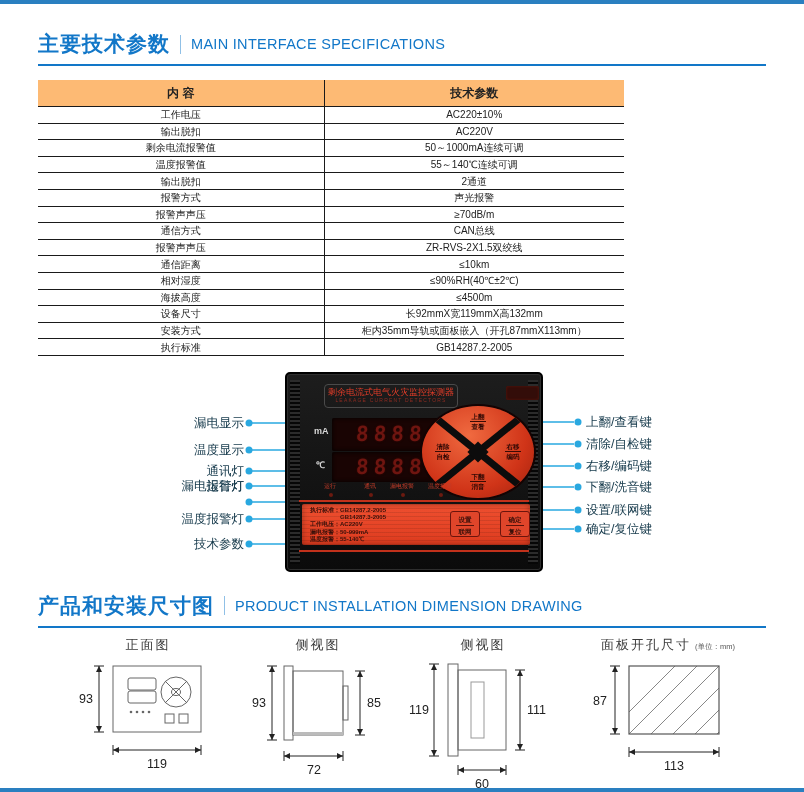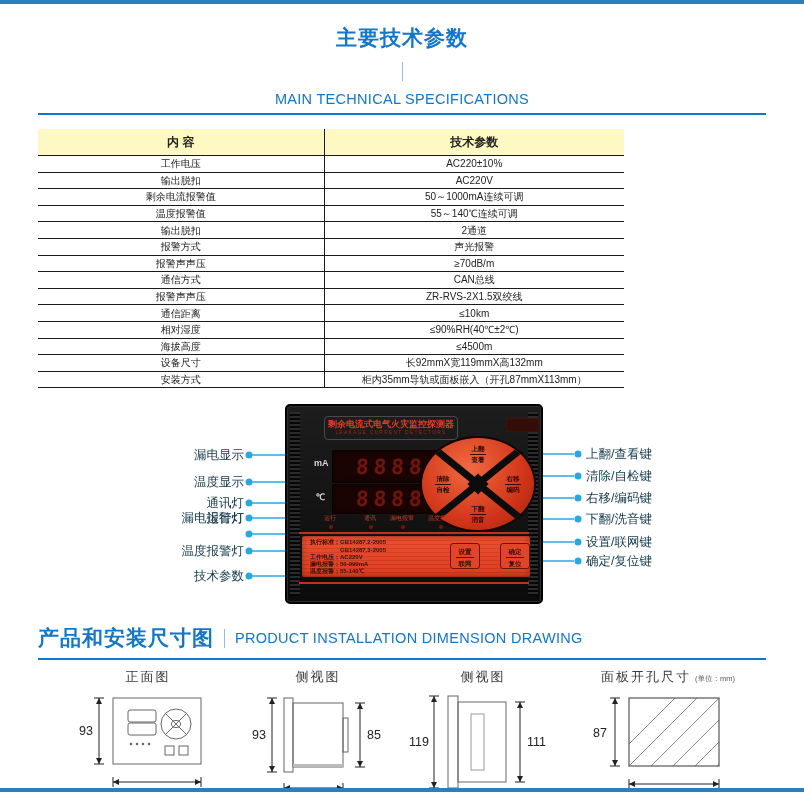--- a/index.html
+++ b/index.html
@@ -16,39 +16,39 @@
   .sec-zh{font-size:21px;font-weight:bold;color:#1277c8;letter-spacing:1px;}
   .sec-sep{width:1px;height:19px;background:#90c0e6;}
   .sec-en{font-size:14.5px;color:#1277c8;letter-spacing:.3px;}
 
   
   table.spec{border-collapse:collapse;width:586px;margin-top:14px;table-layout:fixed;}
   table.spec th,table.spec td{
     text-align:center;font-size:10px;padding:0;height:15.6px;line-height:13px;
     border-bottom:1px solid #1a1a1a;white-space:nowrap;overflow:hidden;
   }
-  table.spec th{background:#fef9c3;font-size:12px;font-weight:bold;height:26px;}
+  table.spec th{background:#fdba74;font-size:12px;font-weight:bold;height:26px;}
   table.spec th:first-child,table.spec td:first-child{border-right:1px solid #1a1a1a;}
 
   
   .diagram{position:relative;height:224px;margin-top:12px;}
   .callout{position:absolute;font-size:12.5px;color:#14384a;line-height:16px;white-space:nowrap;}
   .callout.l{right:522px;text-align:right;}
   .callout.r{left:548px;}
   .lines-svg{position:absolute;inset:0;pointer-events:none;}
 
   .device{position:absolute;left:247px;top:4px;width:258px;height:200px;
     background:linear-gradient(#1d1d1d,#0b0b0b);border:2px solid #000;border-radius:5px;
     box-shadow:inset 0 0 0 1px #2e2e2e;box-sizing:border-box;}
   .dev-fin{position:absolute;top:6px;bottom:6px;width:10px;
     background:repeating-linear-gradient(0deg,#060606 0 2px,#2b2b2b 2px 4px);}
   .dev-fin.fl{left:3px;} .dev-fin.fr{right:3px;}
   .dev-title{position:absolute;left:37px;top:10px;width:134px;height:24px;border:1px solid #4a4a4a;
     border-radius:4px;text-align:center;box-sizing:border-box;padding-top:2px;}
-  .dev-title-zh{font-size:9px;font-weight:bold;color:#e23c28;line-height:10px;white-space:nowrap;}
+  .dev-title-zh{font-size:9px;font-weight:normal;color:#e23c28;line-height:10px;white-space:nowrap;}
   .dev-title-en{font-size:5px;color:#8f2c22;letter-spacing:1.2px;line-height:7px;white-space:nowrap;}
   .dev-logo{position:absolute;left:219px;top:12px;width:33px;height:14px;background:#330d09;
     border-radius:2px;box-shadow:inset 0 0 3px #5a150c;}
   .dev-unit{position:absolute;color:#d8d8d8;font-weight:bold;}
   .u-ma{left:27px;top:52px;font-size:9px;}
   .u-c{left:29px;top:84px;font-size:9px;}
   .dev-disp{position:absolute;left:45px;width:118px;background:#190403;border-radius:2px;
     display:flex;align-items:center;justify-content:center;box-shadow:inset 0 0 4px #000;}
   .dev-disp.d1{top:44px;height:33px;}
   .dev-disp.d2{top:78px;height:30px;}
@@ -97,24 +97,24 @@
   .f1{left:30px;width:160px;} .f2{left:205px;width:150px;}
   .f3{left:365px;width:160px;} .f4{left:535px;width:190px;}
 </style>
 </head>
 <body>
 
 <div class="topbar"></div>
 
 <div class="content">
 
-  <div class="sec-head" style="margin-top:20px;flex-direction:column;">
+  <div class="sec-head" style="margin-top:26px;">
     <span class="sec-zh">主要技术参数</span>
     <span class="sec-sep"></span>
-    <span class="sec-en">MAIN TECHNICAL SPECIFICATIONS</span>
+    <span class="sec-en">MAIN INTERFACE SPECIFICATIONS</span>
   </div>
 
   <table class="spec">
     <colgroup>
         <col style="width:286px">
         <col style="width:300px">
       </colgroup>
     <tbody>
         <tr>
       <th>内 容</th>
@@ -168,20 +168,24 @@
           <td>海拔高度</td>
           <td>≤4500m</td>
         </tr>
     <tr>
           <td>设备尺寸</td>
           <td>长92mmX宽119mmX高132mm</td>
         </tr>
     <tr>
           <td>安装方式</td>
           <td>柜内35mm导轨或面板嵌入（开孔87mmX113mm）</td>
+        </tr>
+    <tr>
+          <td>执行标准</td>
+          <td>GB14287.2-2005</td>
         </tr>
   </tbody>
     </table>
 
 
   <div class="diagram">
 
     <svg class="lines-svg" width="728" height="224" viewBox="0 0 728 224">
       <g stroke="#29a8e0" stroke-width="1.5" fill="none">
         <polyline points="214,55 272,55"></polyline>

